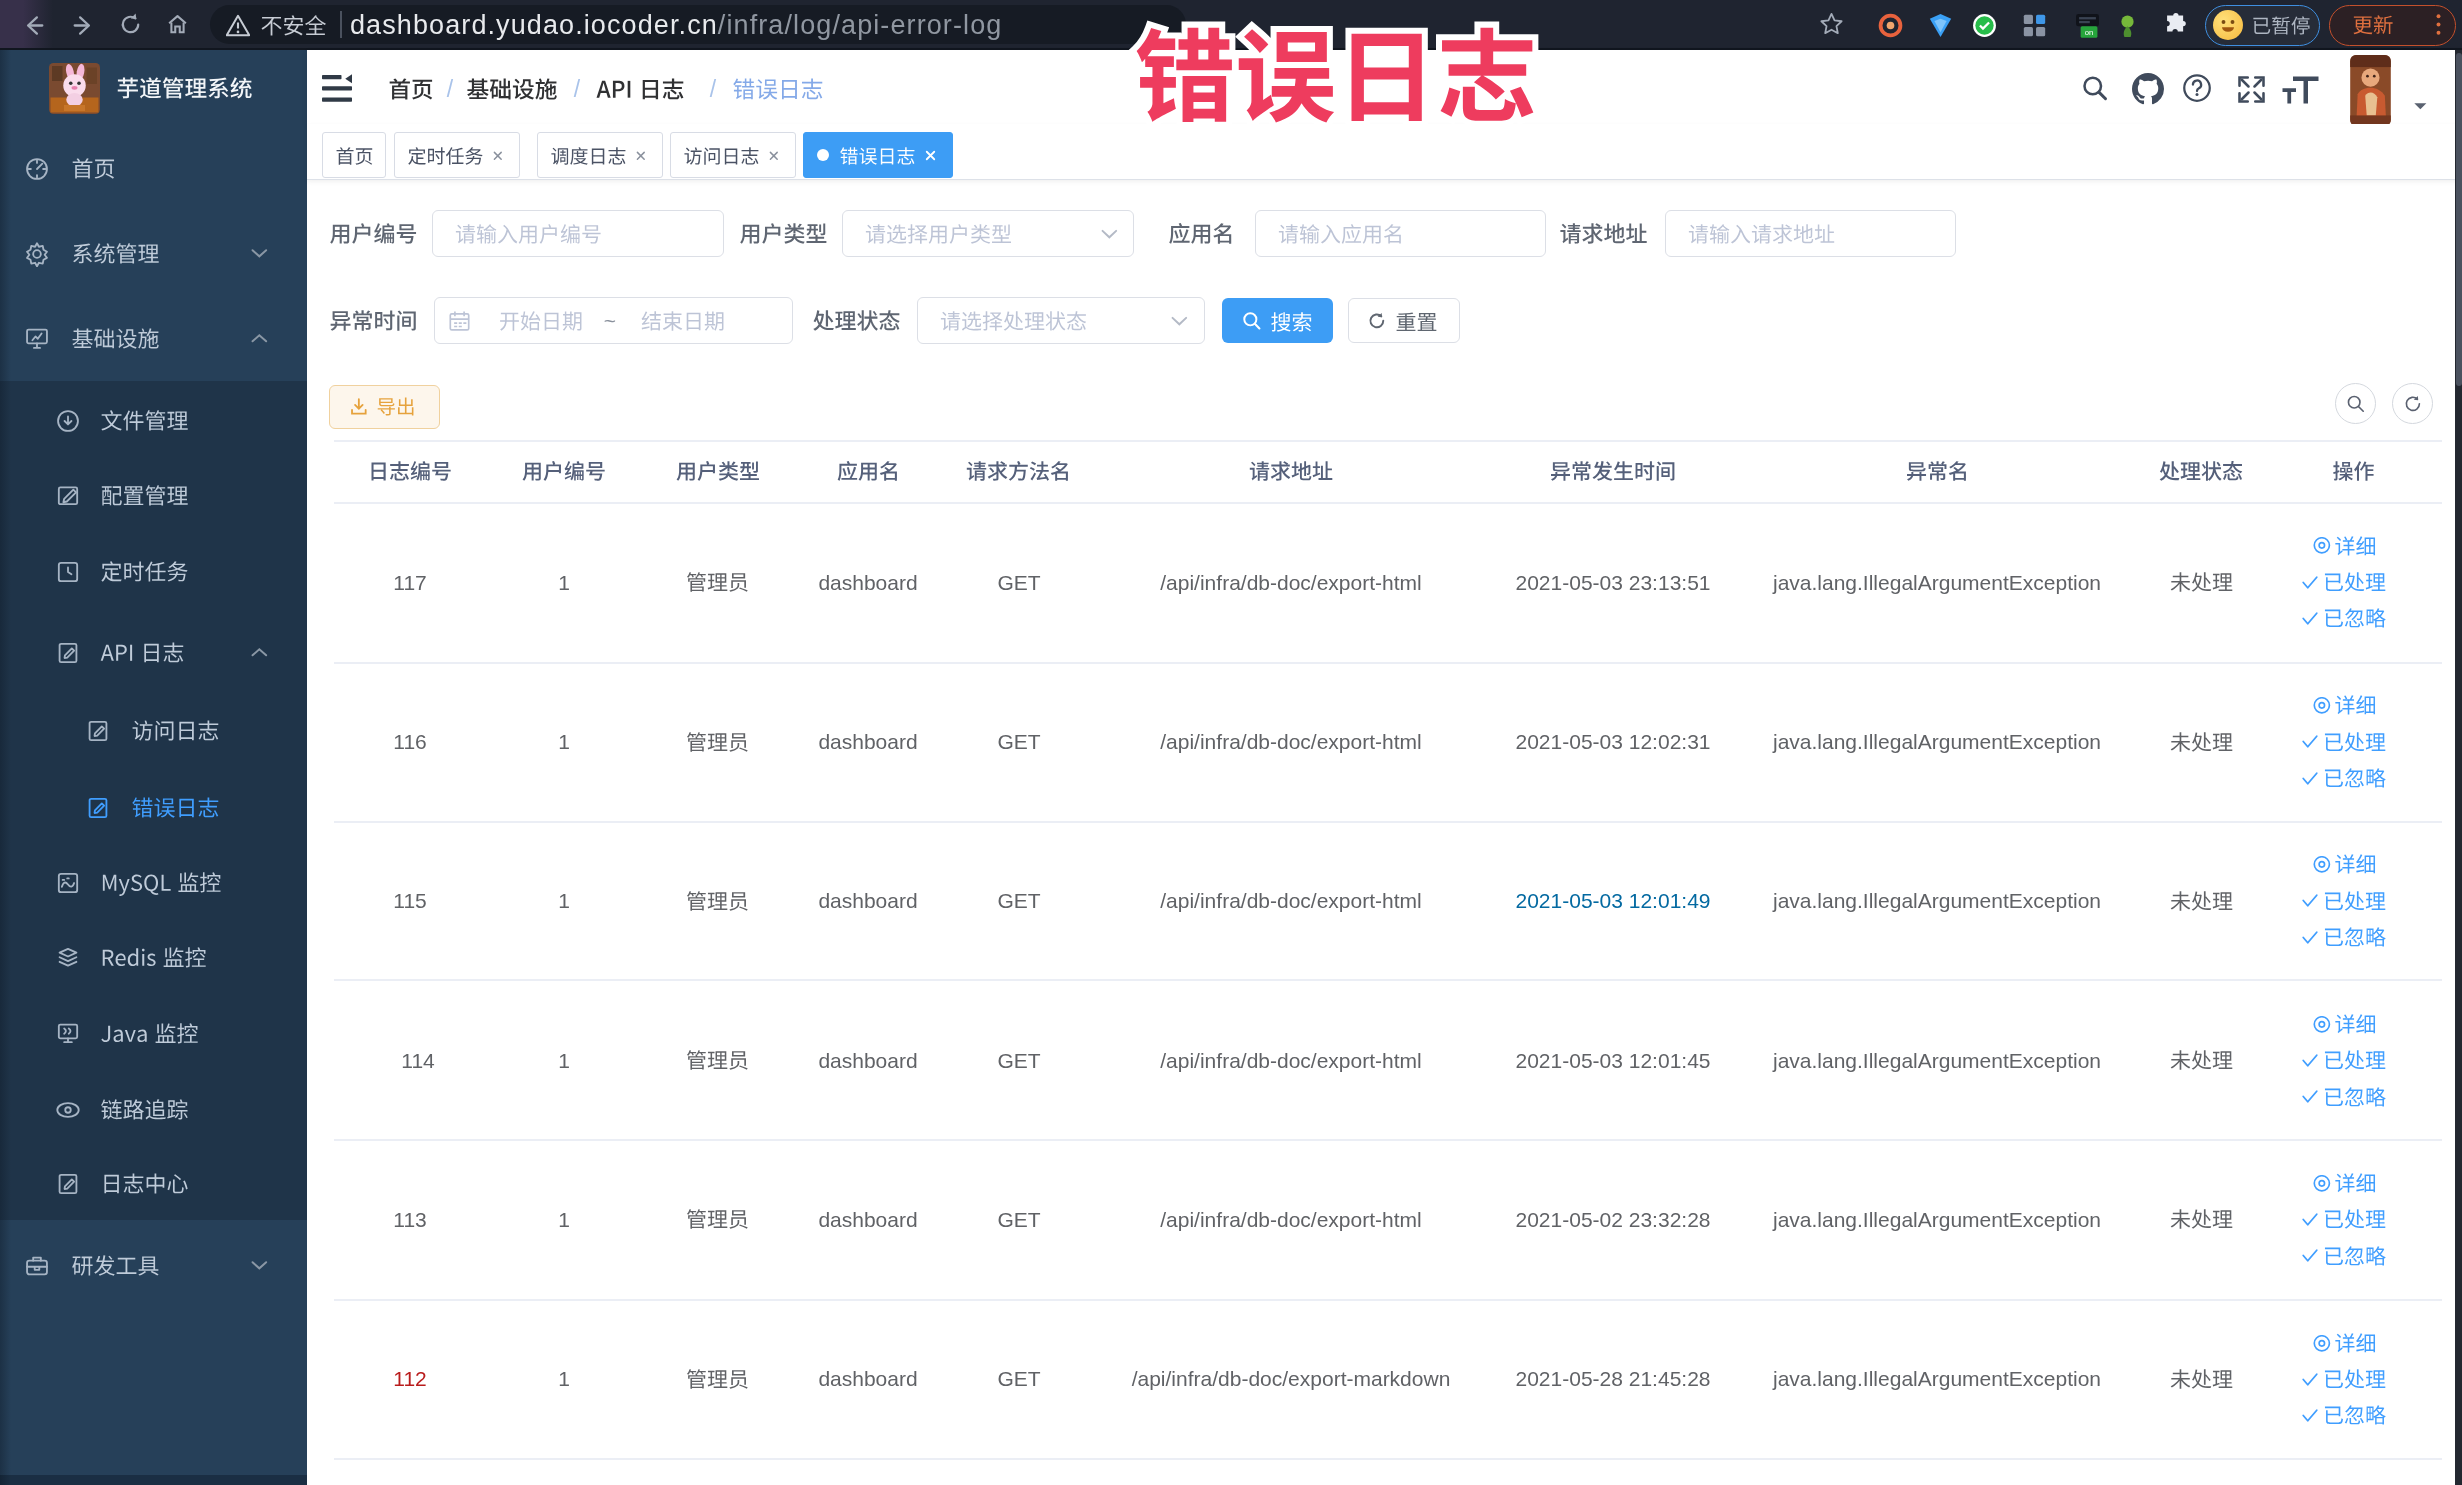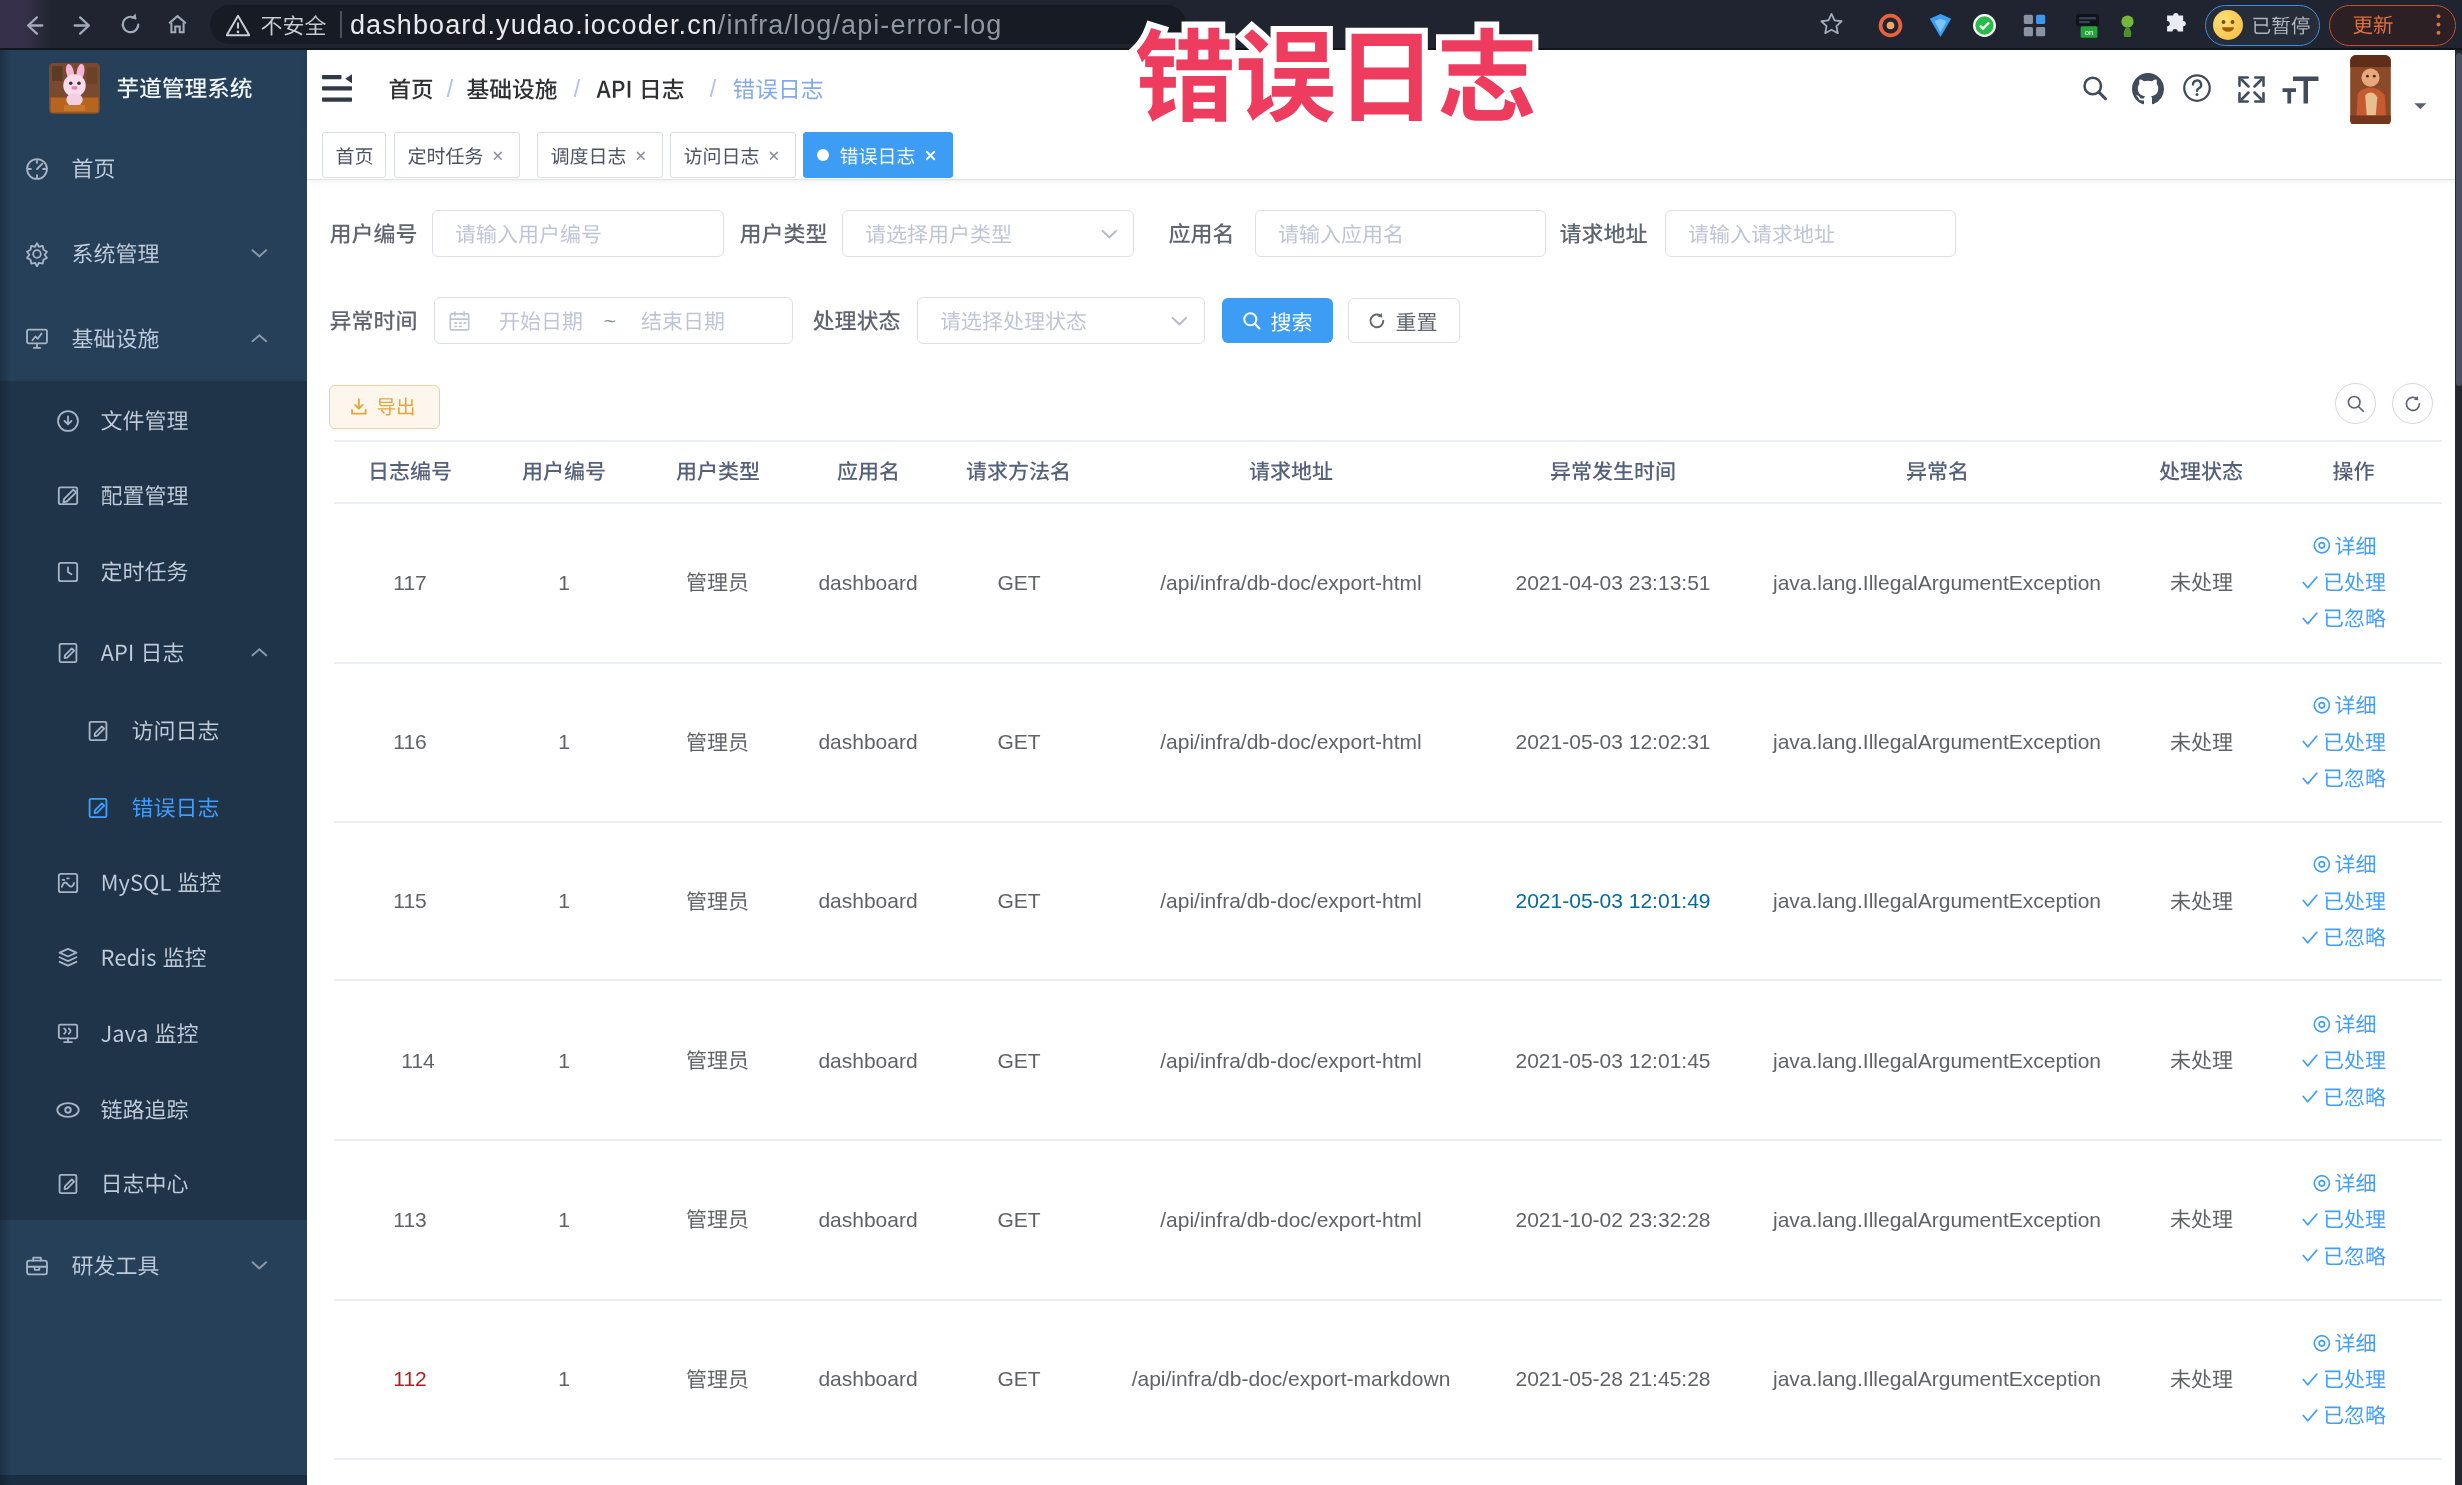--- a/index.html
+++ b/index.html
@@ -736,21 +736,21 @@
 <svg style="position:absolute;left:684px;top:570px;overflow:visible" width="67" height="24" viewBox="0 0 88 32">
     <g transform="translate(2,2)">
       <use href="#g18" transform="translate(0.0,24.6) scale(0.02800,-0.02800)" fill="#606266"></use>
       <use href="#g19" transform="translate(28.0,24.6) scale(0.02800,-0.02800)" fill="#606266"></use>
       <use href="#g138" transform="translate(56.0,24.6) scale(0.02800,-0.02800)" fill="#606266"></use>
     </g>
   </svg>
 <div class="txt" style="left:868px;transform:translateX(-50%);top:570px;font-size:21px;line-height:25.4px;color:#606266;font-weight:400;">dashboard</div>
 <div class="txt" style="left:1019px;transform:translateX(-50%);top:570px;font-size:21px;line-height:25.4px;color:#606266;font-weight:400;">GET</div>
 <div class="txt" style="left:1291px;transform:translateX(-50%);top:570px;font-size:21px;line-height:25.4px;color:#606266;font-weight:400;">/api/infra/db-doc/export-html</div>
-<div class="txt" style="left:1613px;transform:translateX(-50%);top:570px;font-size:21px;line-height:25.4px;color:#606266;font-weight:400;">2021-04-03 23:13:51</div>
+<div class="txt" style="left:1613px;transform:translateX(-50%);top:570px;font-size:21px;line-height:25.4px;color:#606266;font-weight:400;">2021-05-03 23:13:51</div>
 <div class="txt" style="left:1937px;transform:translateX(-50%);top:570px;font-size:21px;line-height:25.4px;color:#606266;font-weight:400;">java.lang.IllegalArgumentException</div>
 <svg style="position:absolute;left:2168px;top:570px;overflow:visible" width="67" height="24" viewBox="0 0 88 32">
     <g transform="translate(2,2)">
       <use href="#g139" transform="translate(0.0,24.6) scale(0.02800,-0.02800)" fill="#606266"></use>
       <use href="#g124" transform="translate(28.0,24.6) scale(0.02800,-0.02800)" fill="#606266"></use>
       <use href="#g19" transform="translate(56.0,24.6) scale(0.02800,-0.02800)" fill="#606266"></use>
     </g>
   </svg>
 <svg class="abs" style="left:2312px;top:537px" width="19.7" height="16.7" viewBox="0 0 26 22">
     <circle cx="13" cy="11" r="10" stroke="#409eff" stroke-width="2.2" fill="none"></circle>
@@ -944,21 +944,21 @@
 <svg style="position:absolute;left:684px;top:1207px;overflow:visible" width="67" height="24" viewBox="0 0 88 32">
     <g transform="translate(2,2)">
       <use href="#g18" transform="translate(0.0,24.6) scale(0.02800,-0.02800)" fill="#606266"></use>
       <use href="#g19" transform="translate(28.0,24.6) scale(0.02800,-0.02800)" fill="#606266"></use>
       <use href="#g138" transform="translate(56.0,24.6) scale(0.02800,-0.02800)" fill="#606266"></use>
     </g>
   </svg>
 <div class="txt" style="left:868px;transform:translateX(-50%);top:1207px;font-size:21px;line-height:25.4px;color:#606266;font-weight:400;">dashboard</div>
 <div class="txt" style="left:1019px;transform:translateX(-50%);top:1207px;font-size:21px;line-height:25.4px;color:#606266;font-weight:400;">GET</div>
 <div class="txt" style="left:1291px;transform:translateX(-50%);top:1207px;font-size:21px;line-height:25.4px;color:#606266;font-weight:400;">/api/infra/db-doc/export-html</div>
-<div class="txt" style="left:1613px;transform:translateX(-50%);top:1207px;font-size:21px;line-height:25.4px;color:#606266;font-weight:400;">2021-10-02 23:32:28</div>
+<div class="txt" style="left:1613px;transform:translateX(-50%);top:1207px;font-size:21px;line-height:25.4px;color:#606266;font-weight:400;">2021-05-02 23:32:28</div>
 <div class="txt" style="left:1937px;transform:translateX(-50%);top:1207px;font-size:21px;line-height:25.4px;color:#606266;font-weight:400;">java.lang.IllegalArgumentException</div>
 <svg style="position:absolute;left:2168px;top:1207px;overflow:visible" width="67" height="24" viewBox="0 0 88 32">
     <g transform="translate(2,2)">
       <use href="#g139" transform="translate(0.0,24.6) scale(0.02800,-0.02800)" fill="#606266"></use>
       <use href="#g124" transform="translate(28.0,24.6) scale(0.02800,-0.02800)" fill="#606266"></use>
       <use href="#g19" transform="translate(56.0,24.6) scale(0.02800,-0.02800)" fill="#606266"></use>
     </g>
   </svg>
 <svg class="abs" style="left:2312px;top:1175px" width="19.7" height="16.7" viewBox="0 0 26 22">
     <circle cx="13" cy="11" r="10" stroke="#409eff" stroke-width="2.2" fill="none"></circle>

